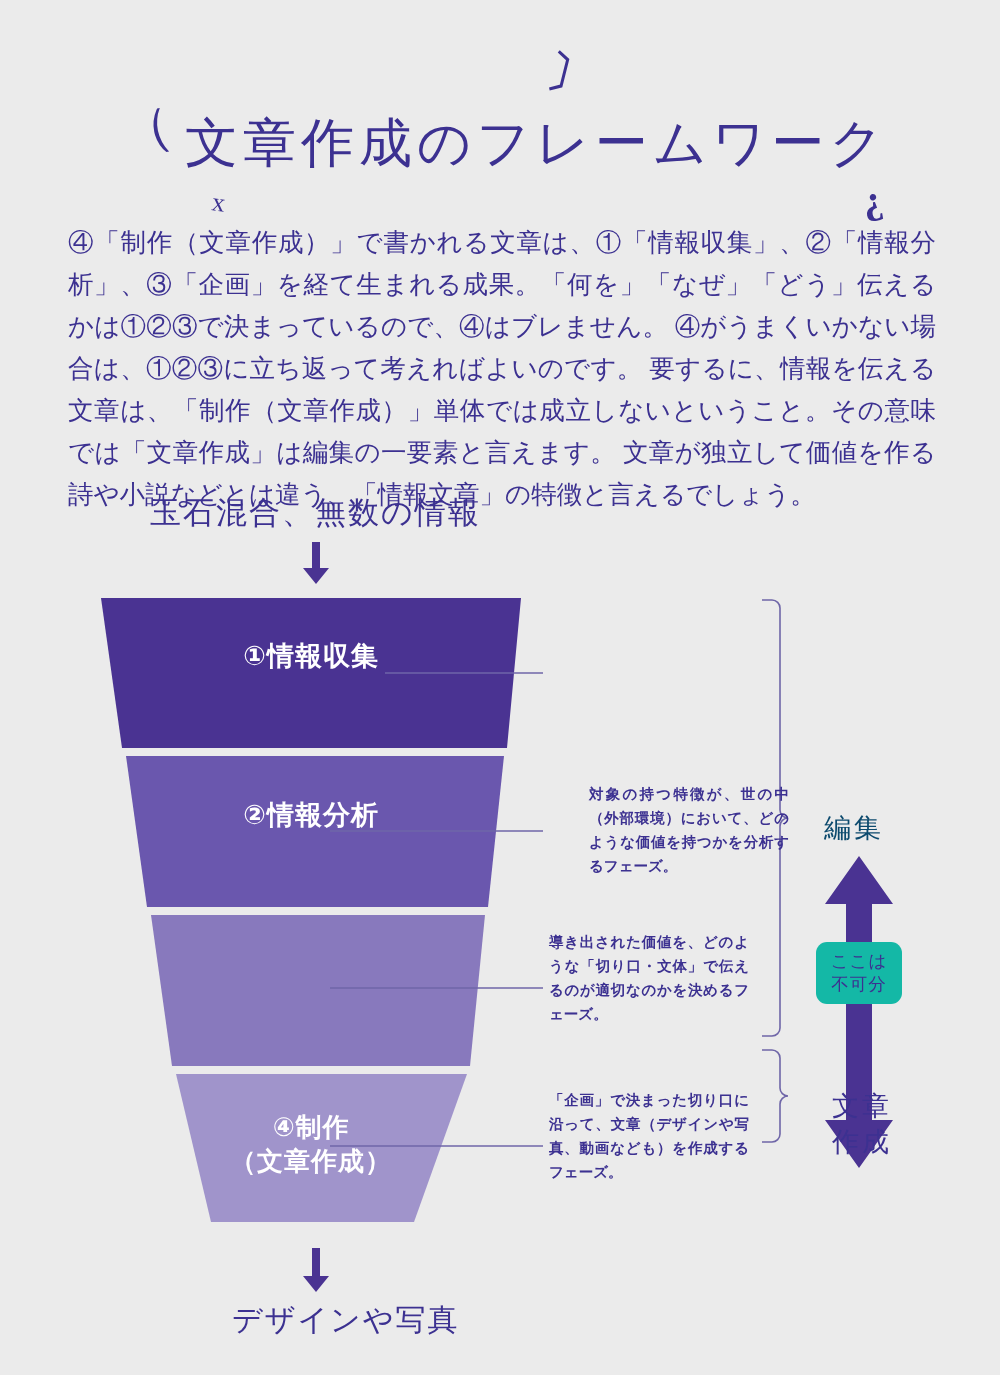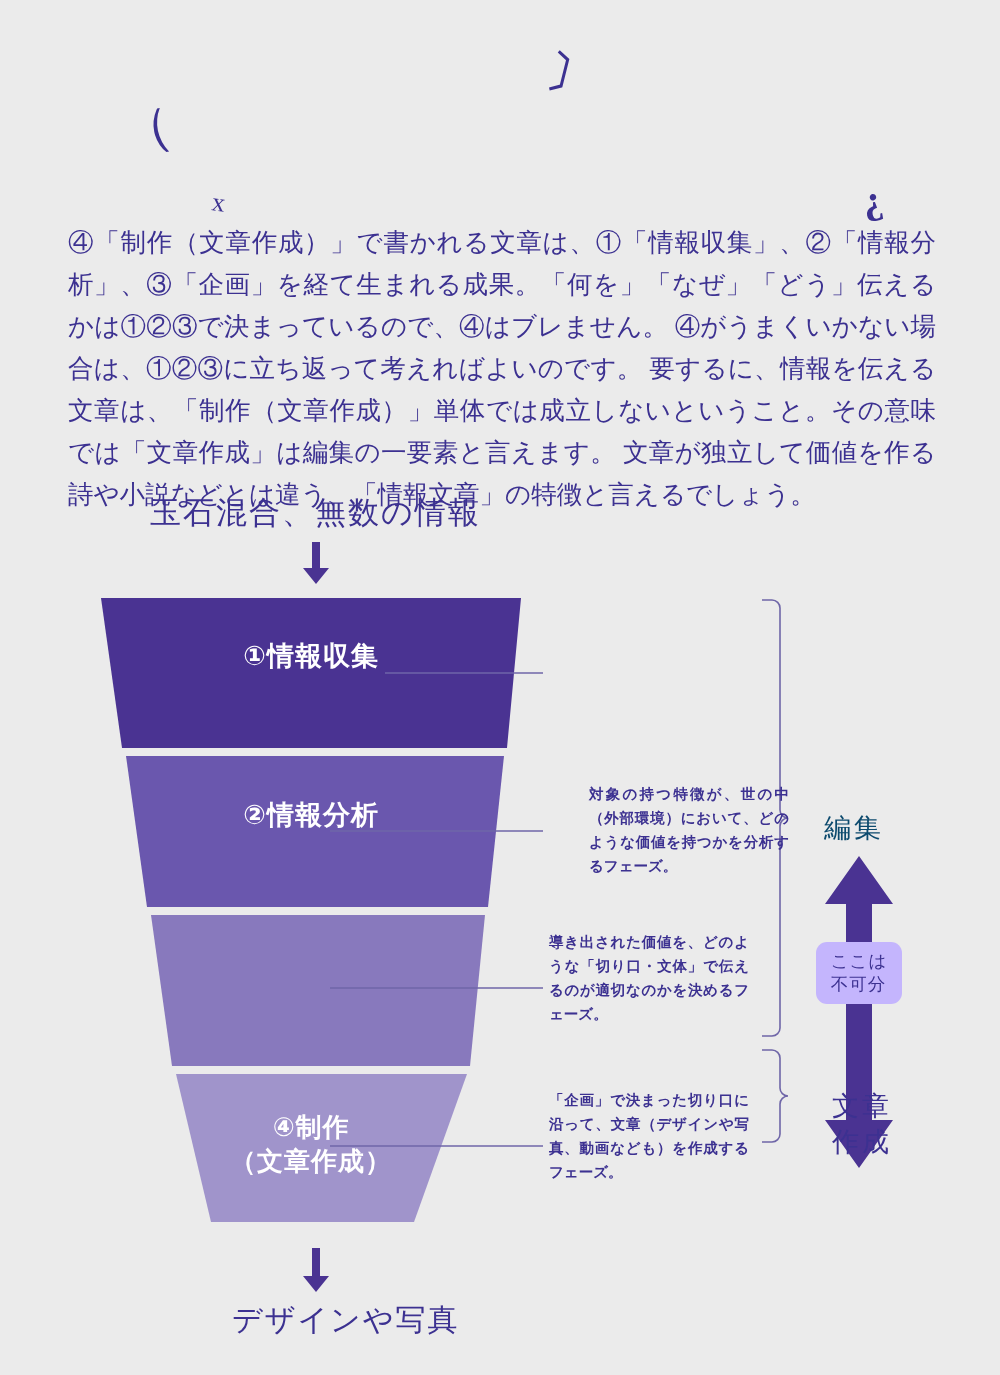--- a/index.html
+++ b/index.html
@@ -192,41 +192,42 @@
     text-align: center;
     width: 76px;
     white-space: pre-line;
   }
   #indivisible-badge {
     position: absolute;
     left: 816px;
     top: 462px;
     width: 86px;
     height: 62px;
-    background: #c4b5fd;
+    background: #14b8a6;
     border-radius: 11px;
     display: flex;
     align-items: center;
     justify-content: center;
-    text-align: left;
+    text-align: center;
     font-size: 17.5px;
     line-height: 23px;
     letter-spacing: 1px;
     color: #3c3191;
     white-space: pre-line;
   }
 </style>
 </head>
 <body>
 
 <div id="page">
 
   <div id="title-area">
     <div class="deco" id="deco-swoosh">〕</div>
     <div class="deco" id="deco-paren">（</div>
+    <div id="page-title">文章作成のフレームワーク</div>
     <div class="deco" id="deco-x">x</div>
     <div class="deco" id="deco-comma">¿</div>
   </div>
 
   <div id="intro-paragraph">④「制作（文章作成）」で書かれる文章は、①「情報収集」、②「情報分析」、③「企画」を経て生まれる成果。「何を」「なぜ」「どう」伝えるかは①②③で決まっているので、④はブレません。 ④がうまくいかない場合は、①②③に立ち返って考えればよいのです。 要するに、情報を伝える文章は、「制作（文章作成）」単体では成立しないということ。その意味では「文章作成」は編集の一要素と言えます。 文章が独立して価値を作る詩や小説などとは違う、「情報文章」の特徴と言えるでしょう。</div>
 
   <div id="funnel-area">
 
     <div id="funnel-top-label">玉石混合、無数の情報</div>
 

